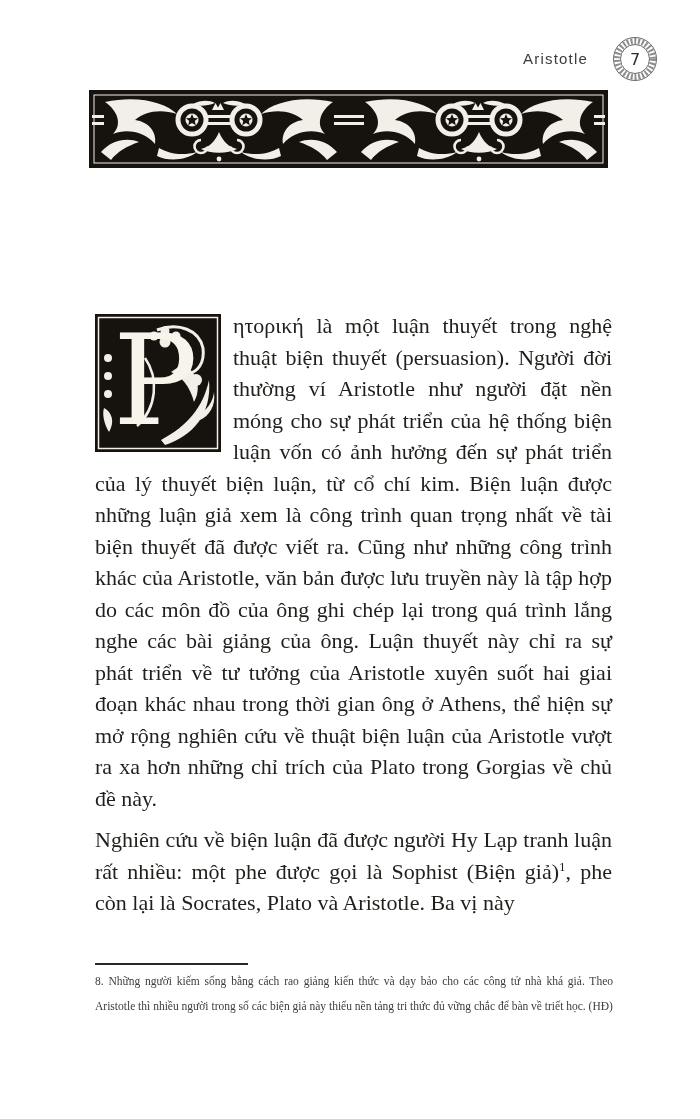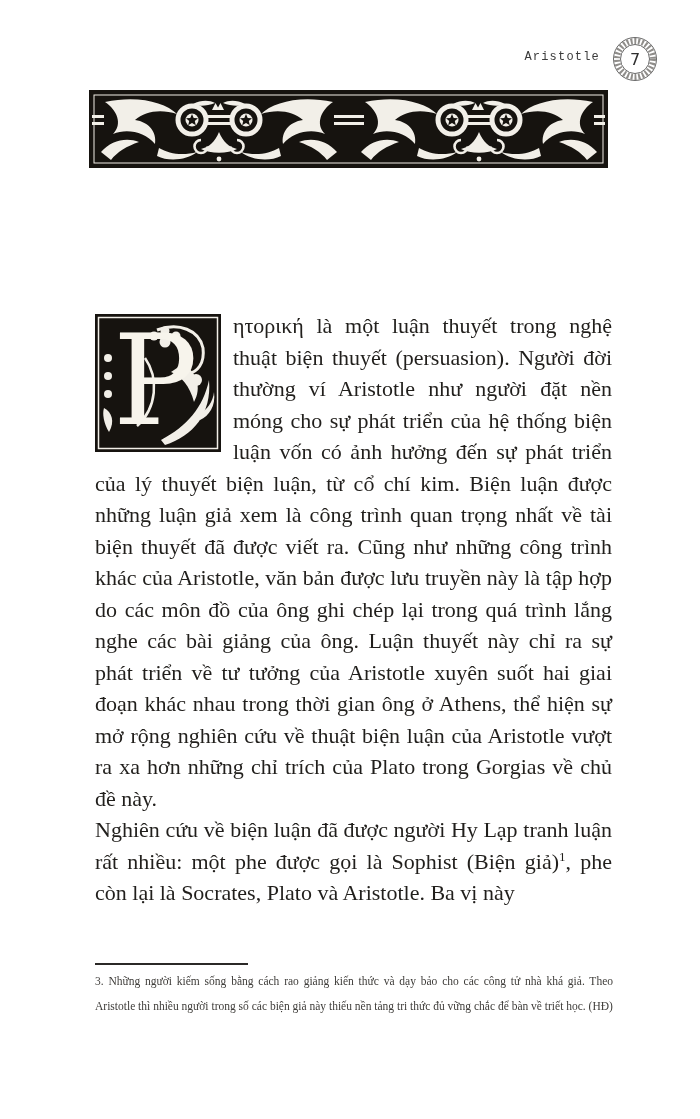--- a/index.html
+++ b/index.html
@@ -6,36 +6,36 @@
   .page{
     position:relative;
     width:700px;height:1119px;
     background:#ffffff;
     overflow:hidden;
     font-family:"Liberation Serif","DejaVu Serif",serif;
     color:#211f1c;
   }
   
   .running-title{
-    position:absolute;top:50px;right:100px;
-    font-family:Liberation Mono, monospace;
-    font-size:12px;letter-spacing:1.2px;color:#3b3b3b;
+    position:absolute;top:50px;right:112px;
+    font-family:Liberation Sans, sans-serif;
+    font-size:15px;letter-spacing:1.2px;color:#3b3b3b;
     white-space:nowrap;
   }
   .medallion{position:absolute;top:36px;left:612px;width:46px;height:46px;}
   
   .band{position:absolute;top:90px;left:89px;width:519px;height:78px;}
   
   .body-text{
     position:absolute;top:310px;left:95px;width:517px;
     font-size:22px;line-height:31.5px;
     text-align:justify;
   }
   .para{margin:0;}
-  .para + .para{}
+  .para + .para{margin-top:10px;}
   .dropcap{
     float:left;width:126px;height:138px;
     margin:4px 12px 15px 0;
   }
   .it{}
   sup.fn-mark{font-size:60%;line-height:0;vertical-align:super;}
   
   .footnote{
     position:absolute;top:963px;left:95px;width:518px;
     font-size:11.5px;line-height:25px;color:#3e3c39;
@@ -148,16 +148,16 @@
     </p>
 
     <p class="para">
       <span>Nghiên cứu về biện luận đã được người Hy Lạp tranh luận rất nhiều: một phe được gọi là Sophist (Biện giả)</span><sup class="fn-mark">1</sup><span>, phe còn lại là Socrates, Plato và Aristotle. Ba vị này</span>
     </p>
 
   </div>
 
   <div class="footnote">
     <div class="footnote-rule"></div>
-    <div>3. Những người kiếm sống bằng cách rao giảng kiến thức và dạy bảo cho các công tử nhà khá giả. Theo Aristotle thì nhiều người trong số các biện giả này thiếu nền tảng tri thức đủ vững chắc để bàn về triết học. (HĐ)</div>
+    <div>8. Những người kiếm sống bằng cách rao giảng kiến thức và dạy bảo cho các công tử nhà khá giả. Theo Aristotle thì nhiều người trong số các biện giả này thiếu nền tảng tri thức đủ vững chắc để bàn về triết học. (HĐ)</div>
   </div>
 
 </div>
 
 </body></html>

